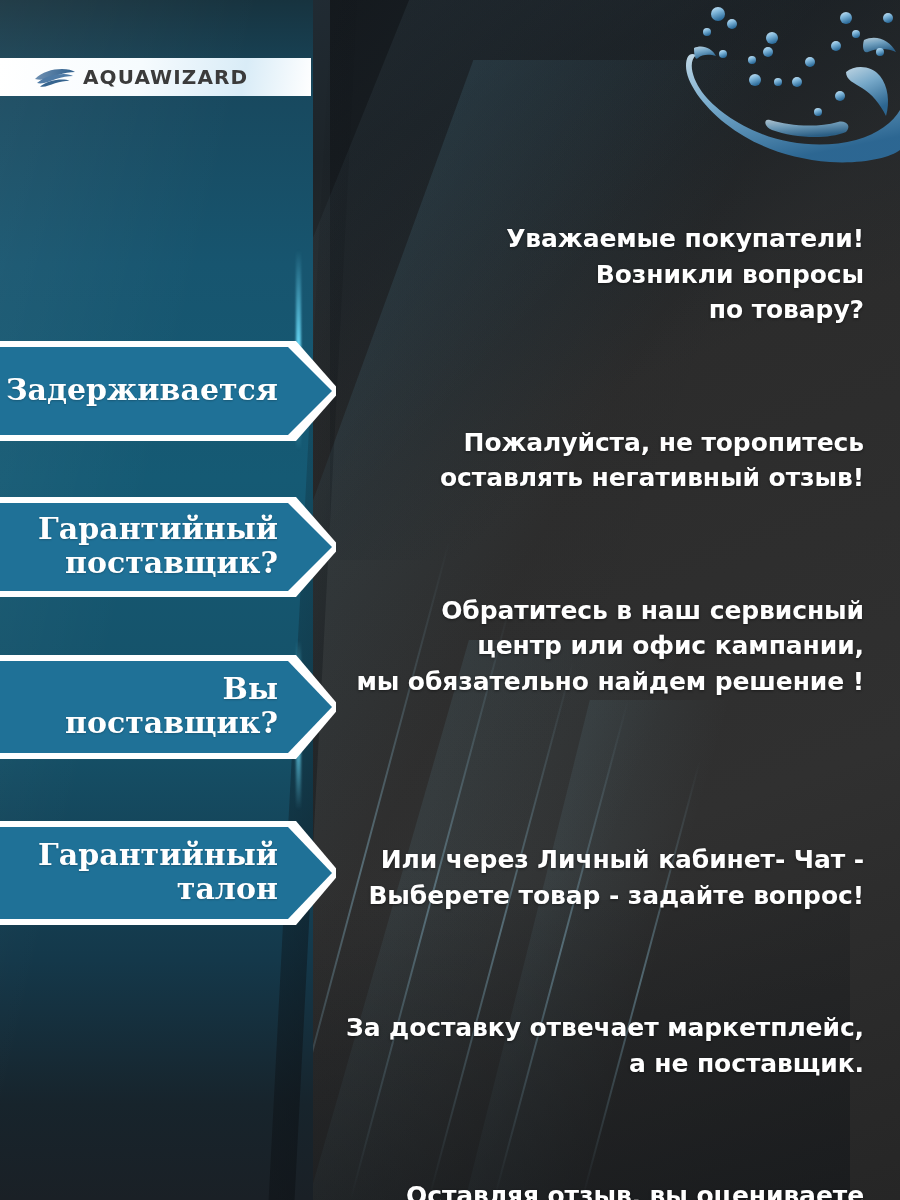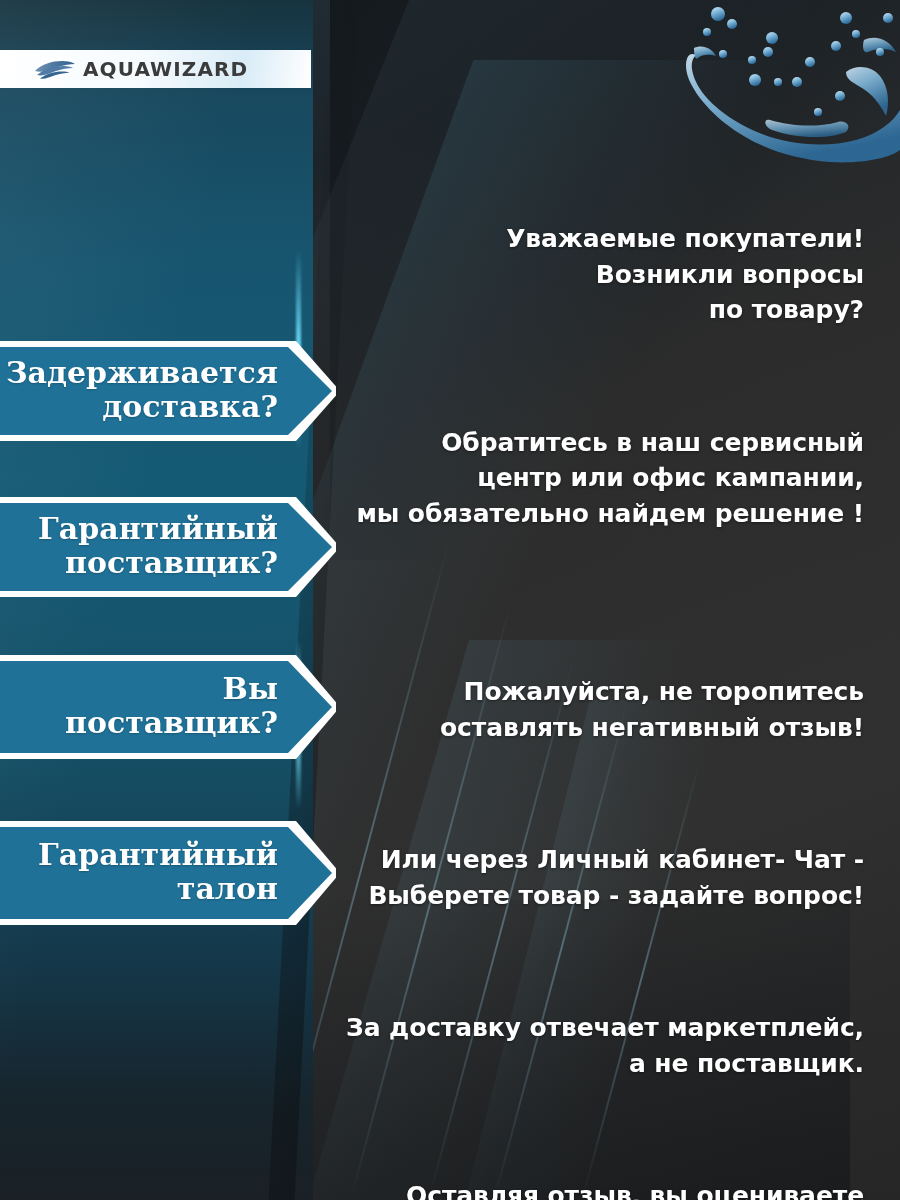--- a/index.html
+++ b/index.html
@@ -110,21 +110,21 @@
     position: absolute;
     left: 296px;
     width: 5px;
     background: linear-gradient(to bottom, rgba(90,215,255,0), rgba(110,225,255,0.95), rgba(90,215,255,0));
     filter: blur(1px);
   }
 
   
   .logo-bar {
     position: absolute;
-    left: 0; top: 50px;
+    left: 0; top: 58px;
     width: 311px; height: 38px;
     background: linear-gradient(100deg, #ffffff 0%, #f6fbfe 45%, #d9ecf7 78%, #ffffff 100%);
     display: flex;
     align-items: center;
     padding-left: 34px;
     box-sizing: border-box;
   }
   .logo-mark { width: 42px; height: 22px; flex: none; margin-right: 7px; }
   .logo-text {
     font-size: 20px;
@@ -270,21 +270,20 @@
   </div>
 
   <div class="badge-outline badge-1o"></div>
   <div class="badge-outline badge-2o"></div>
   <div class="badge-outline badge-3o"></div>
   <div class="badge-outline badge-4o"></div>
 
   <div class="badge badge-1">
     <div>
       <span class="l1">Задерживается</span>
-      <span class="l2">доставка?</span>
     </div>
   </div>
 
   <div class="badge badge-2">
     <div>
       <span class="l1">Гарантийный</span>
       <span class="l2">поставщик?</span>
     </div>
   </div>
 
@@ -298,25 +297,25 @@
     <div>
       <span class="l1">Гарантийный</span>
       <span class="l2">талон</span>
     </div>
   </div>
 
   <div class="copy">
     <p class="para">Уважаемые покупатели!
 Возникли вопросы
 по товару?</p>
+    <p class="para">Пожалуйста, не торопитесь
+оставлять негативный отзыв!</p>
     <p class="para gap">Обратитесь в наш сервисный
 центр или офис кампании,
 мы обязательно найдем решение !</p>
-    <p class="para">Пожалуйста, не торопитесь
-оставлять негативный отзыв!</p>
     <p class="para">Или через Личный кабинет- Чат -
 Выберете товар - задайте вопрос!</p>
     <p class="para">За доставку отвечает маркетплейс,
 а не поставщик.</p>
     <p class="para gap">Оставляя отзыв, вы оцениваете
 только  качество товара!</p>
     
   </div>
 
 </div>

